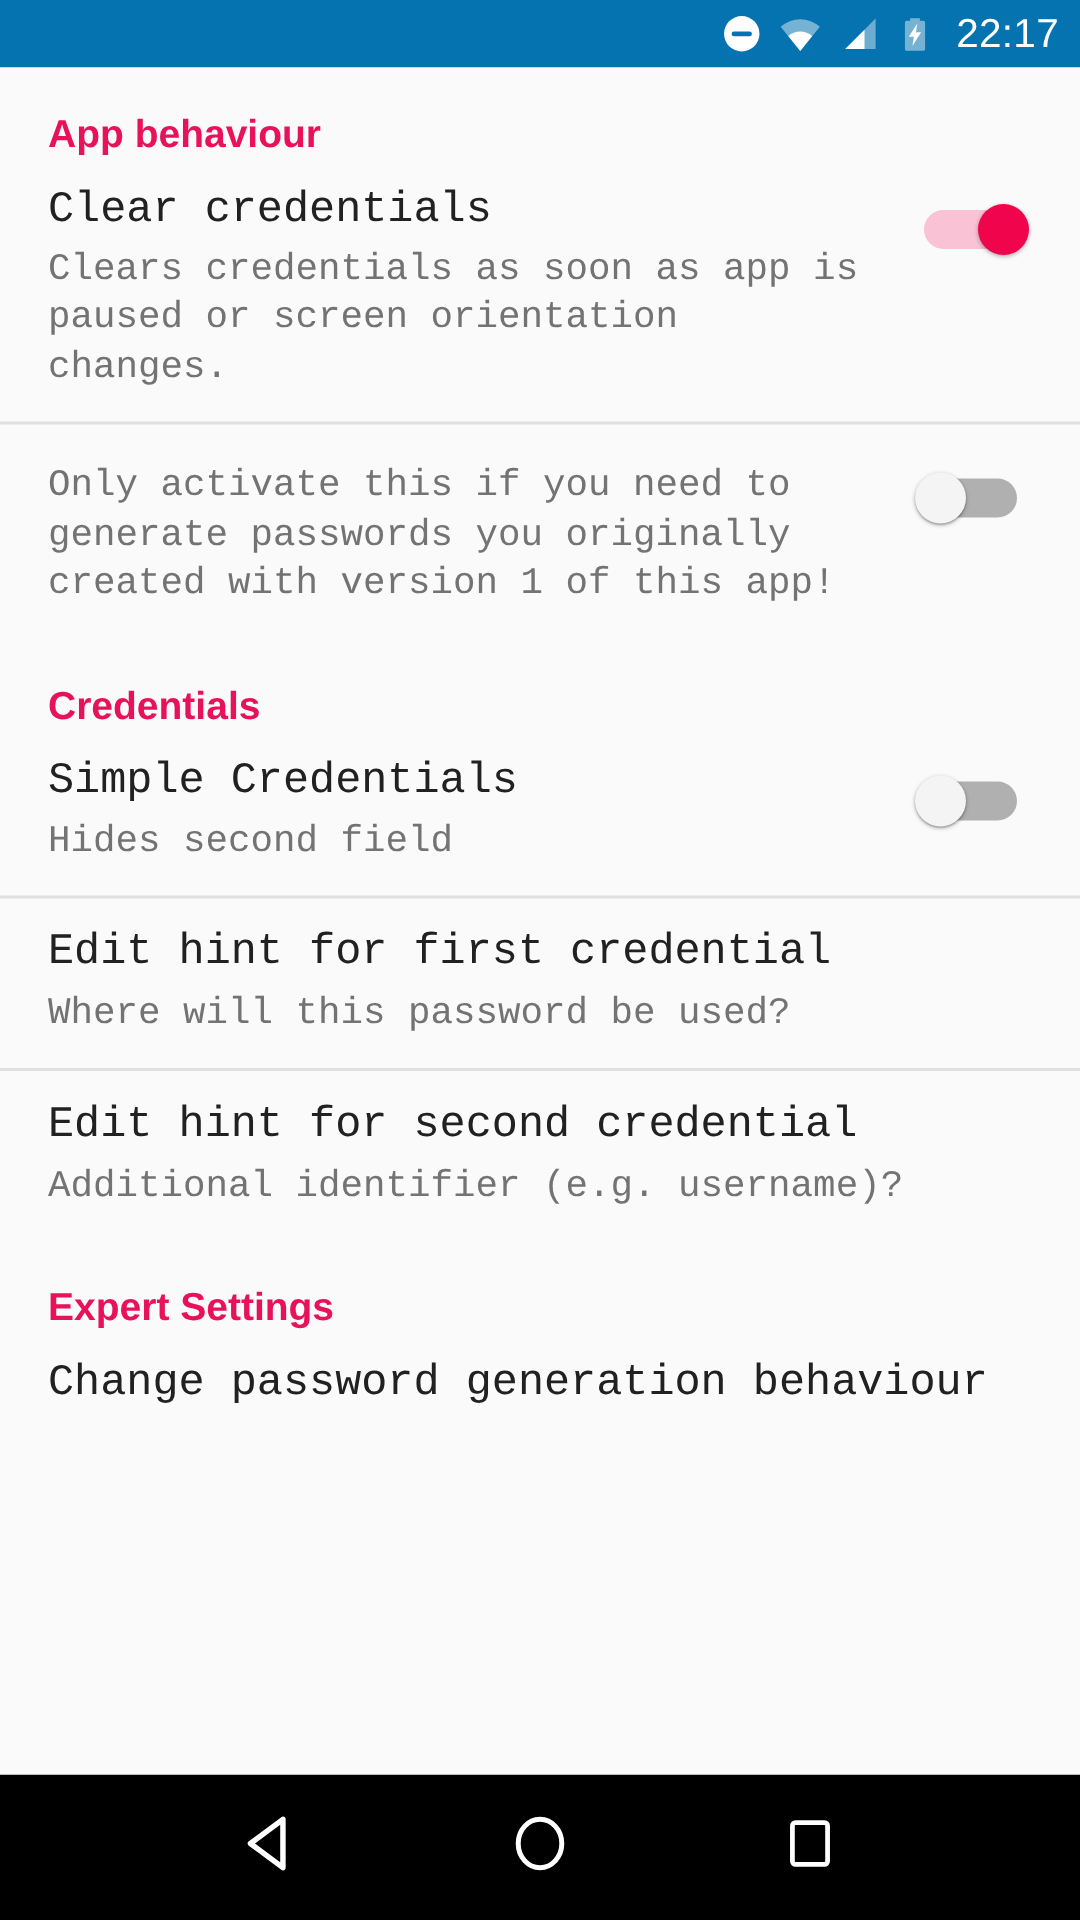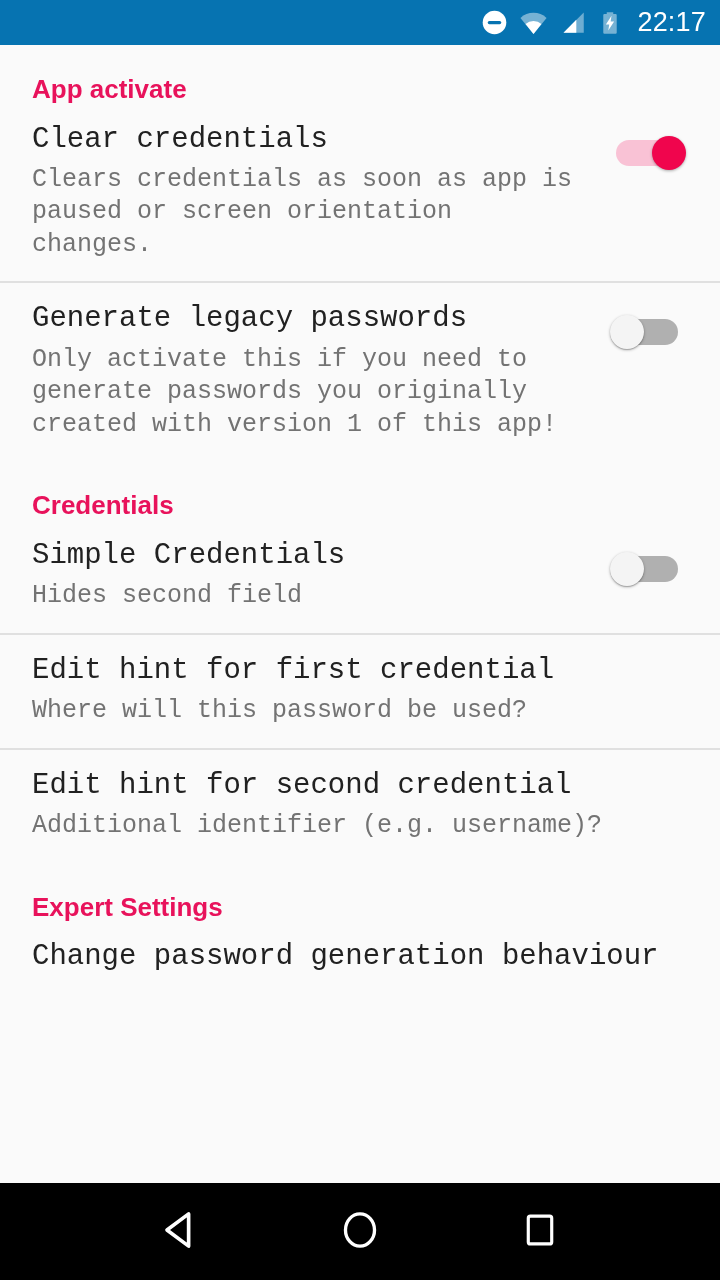--- a/index.html
+++ b/index.html
@@ -154,40 +154,39 @@
         <path d="M9 2 h6 v1.6 h2.2 a1 1 0 0 1 1 1 V21 a1 1 0 0 1 -1 1 H6.8 a1 1 0 0 1 -1 -1 V4.6 a1 1 0 0 1 1 -1 H9 Z" fill="#ffffff" opacity="0.45"></path>
         <path d="M13.4 5.2 L8.2 13.4 h3.1 l-0.9 5.6 L15.8 10.6 h-3.2 Z" fill="#ffffff"></path>
       </svg>
     </span>
 
     <span class="sb-time">22:17</span>
   </div>
 
   <div class="content">
 
-    <div class="section-header">App activate</div>
+    <div class="section-header">App behaviour</div>
 
     <div class="pref-row">
       <div class="pref-text">
         <div class="pref-title">Clear credentials</div>
         <div class="pref-summary">Clears credentials as soon as app is paused or screen orientation changes.</div>
       </div>
       <div class="pref-control">
         <div class="switch on">
           <div class="track"></div>
           <div class="thumb"></div>
         </div>
       </div>
     </div>
 
     <div class="divider"></div>
 
     <div class="pref-row">
       <div class="pref-text">
-        <div class="pref-title">Generate legacy passwords</div>
         <div class="pref-summary">Only activate this if you need to generate passwords you originally created with version 1 of this app!</div>
       </div>
       <div class="pref-control">
         <div class="switch off">
           <div class="track"></div>
           <div class="thumb"></div>
         </div>
       </div>
     </div>
 

